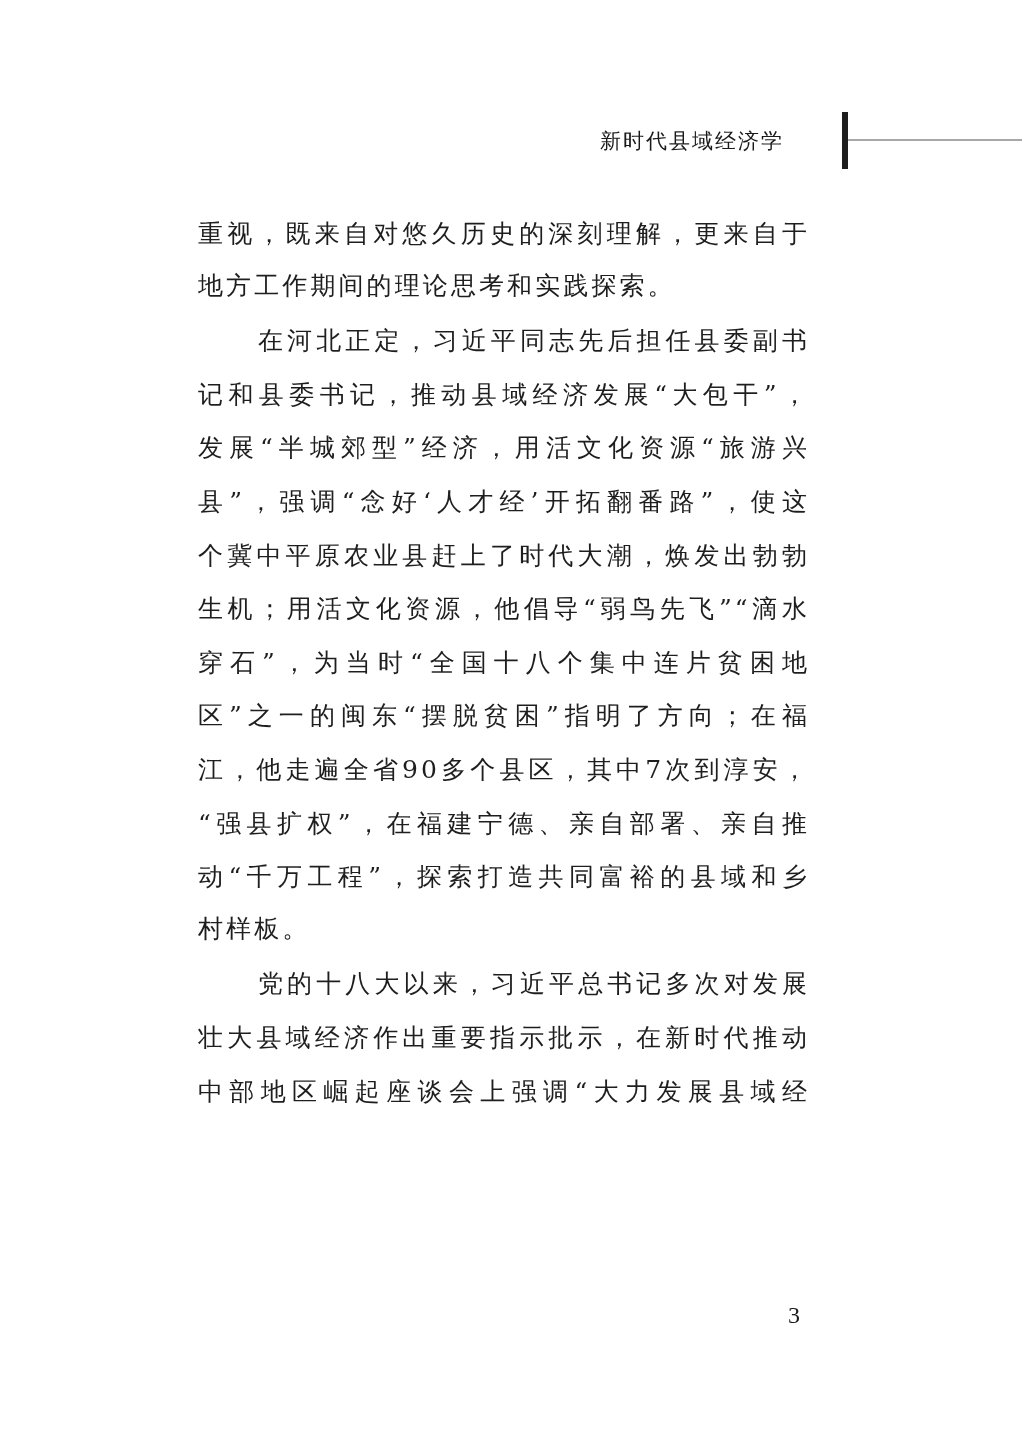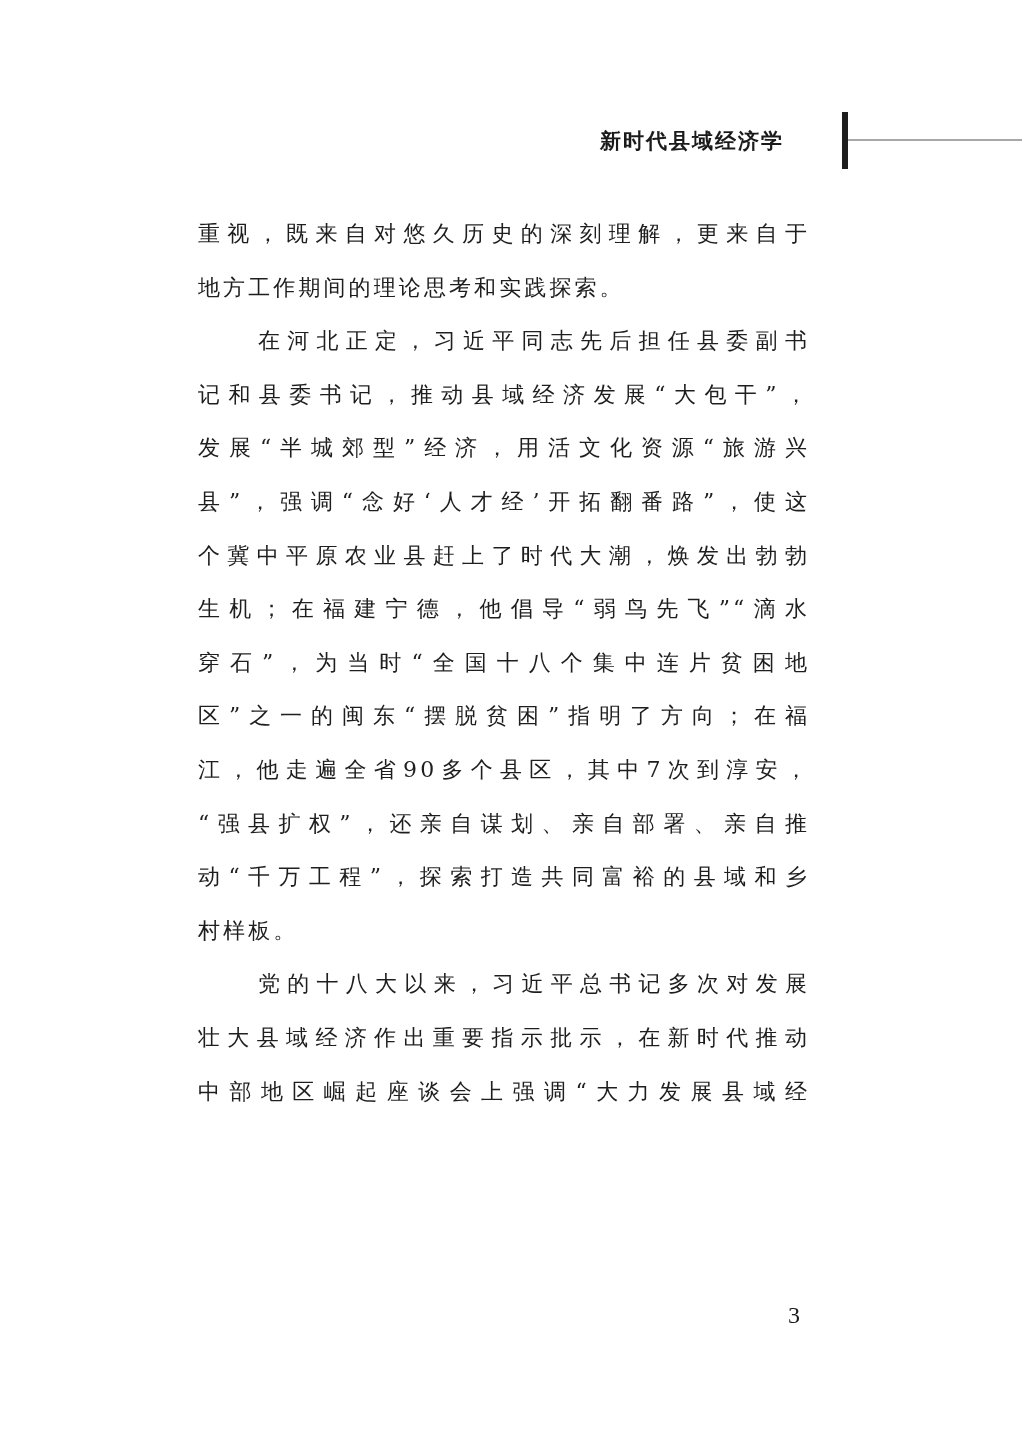--- a/index.html
+++ b/index.html
@@ -20,21 +20,21 @@
       top: 0;
       width: 1022px;
       height: 200px;
     }
     .header-title {
       position: absolute;
       left: 600px;
       top: 126px;
       font-family: "DejaVu Sans", sans-serif;
       font-size: 21px;
-      font-weight: bold;
+      font-weight: normal;
       letter-spacing: 2px;
       color: #1a1a1a;
       line-height: 30px;
       white-space: nowrap;
     }
     .header-bar {
       position: absolute;
       left: 842px;
       top: 112px;
       width: 6px;
@@ -48,34 +48,35 @@
       width: 174px;
       height: 2px;
       background: #a8a8a8;
     }
     .body-text {
       position: absolute;
       left: 198px;
       top: 207px;
       width: 612px;
       font-family: "DejaVu Serif", serif;
-      font-size: 22px;
+      font-size: 25px;
       line-height: 53.6px;
       letter-spacing: 3.1px;
       text-align: justify;
       color: #1e1e1e;
     }
     .line {
       display: block;
       white-space: nowrap;
       height: 53.6px;
       text-align-last: justify;
     }
     .line.last {
       text-align-last: left;
+      font-family: Liberation Mono, monospace;
     }
     .line.indent {
       padding-left: 60px;
     }
     .page-number {
       position: absolute;
       left: 788px;
       top: 1300px;
       font-family: "Liberation Serif", serif;
       font-size: 24px;
@@ -96,25 +97,25 @@
   <div>
     <span class="line">重视，既来自对悠久历史的深刻理解，更来自于</span>
     <span class="line last">地方工作期间的理论思考和实践探索。</span>
   </div>
   <div>
     <span class="line indent">在河北正定，习近平同志先后担任县委副书</span>
     <span class="line">记和县委书记，推动县域经济发展“大包干”，</span>
     <span class="line">发展“半城郊型”经济，用活文化资源“旅游兴</span>
     <span class="line">县”，强调“念好‘人才经’开拓翻番路”，使这</span>
     <span class="line">个冀中平原农业县赶上了时代大潮，焕发出勃勃</span>
-    <span class="line">生机；在福建宁德，他倡导“弱鸟先飞”“滴水</span>
+    <span class="line">生机；用活文化资源，他倡导“弱鸟先飞”“滴水</span>
     <span class="line">穿石”，为当时“全国十八个集中连片贫困地</span>
     <span class="line">区”之一的闽东“摆脱贫困”指明了方向；在福</span>
     <span class="line">江，他走遍全省90多个县区，其中7次到淳安，</span>
-    <span class="line">“强县扩权”，还亲自谋划、亲自部署、亲自推</span>
+    <span class="line">“强县扩权”，在福建宁德、亲自部署、亲自推</span>
     <span class="line">动“千万工程”，探索打造共同富裕的县域和乡</span>
     <span class="line last">村样板。</span>
   </div>
   <div>
     <span class="line indent">党的十八大以来，习近平总书记多次对发展</span>
     <span class="line">壮大县域经济作出重要指示批示，在新时代推动</span>
     <span class="line">中部地区崛起座谈会上强调“大力发展县域经</span>
   </div>
 </div>
 

